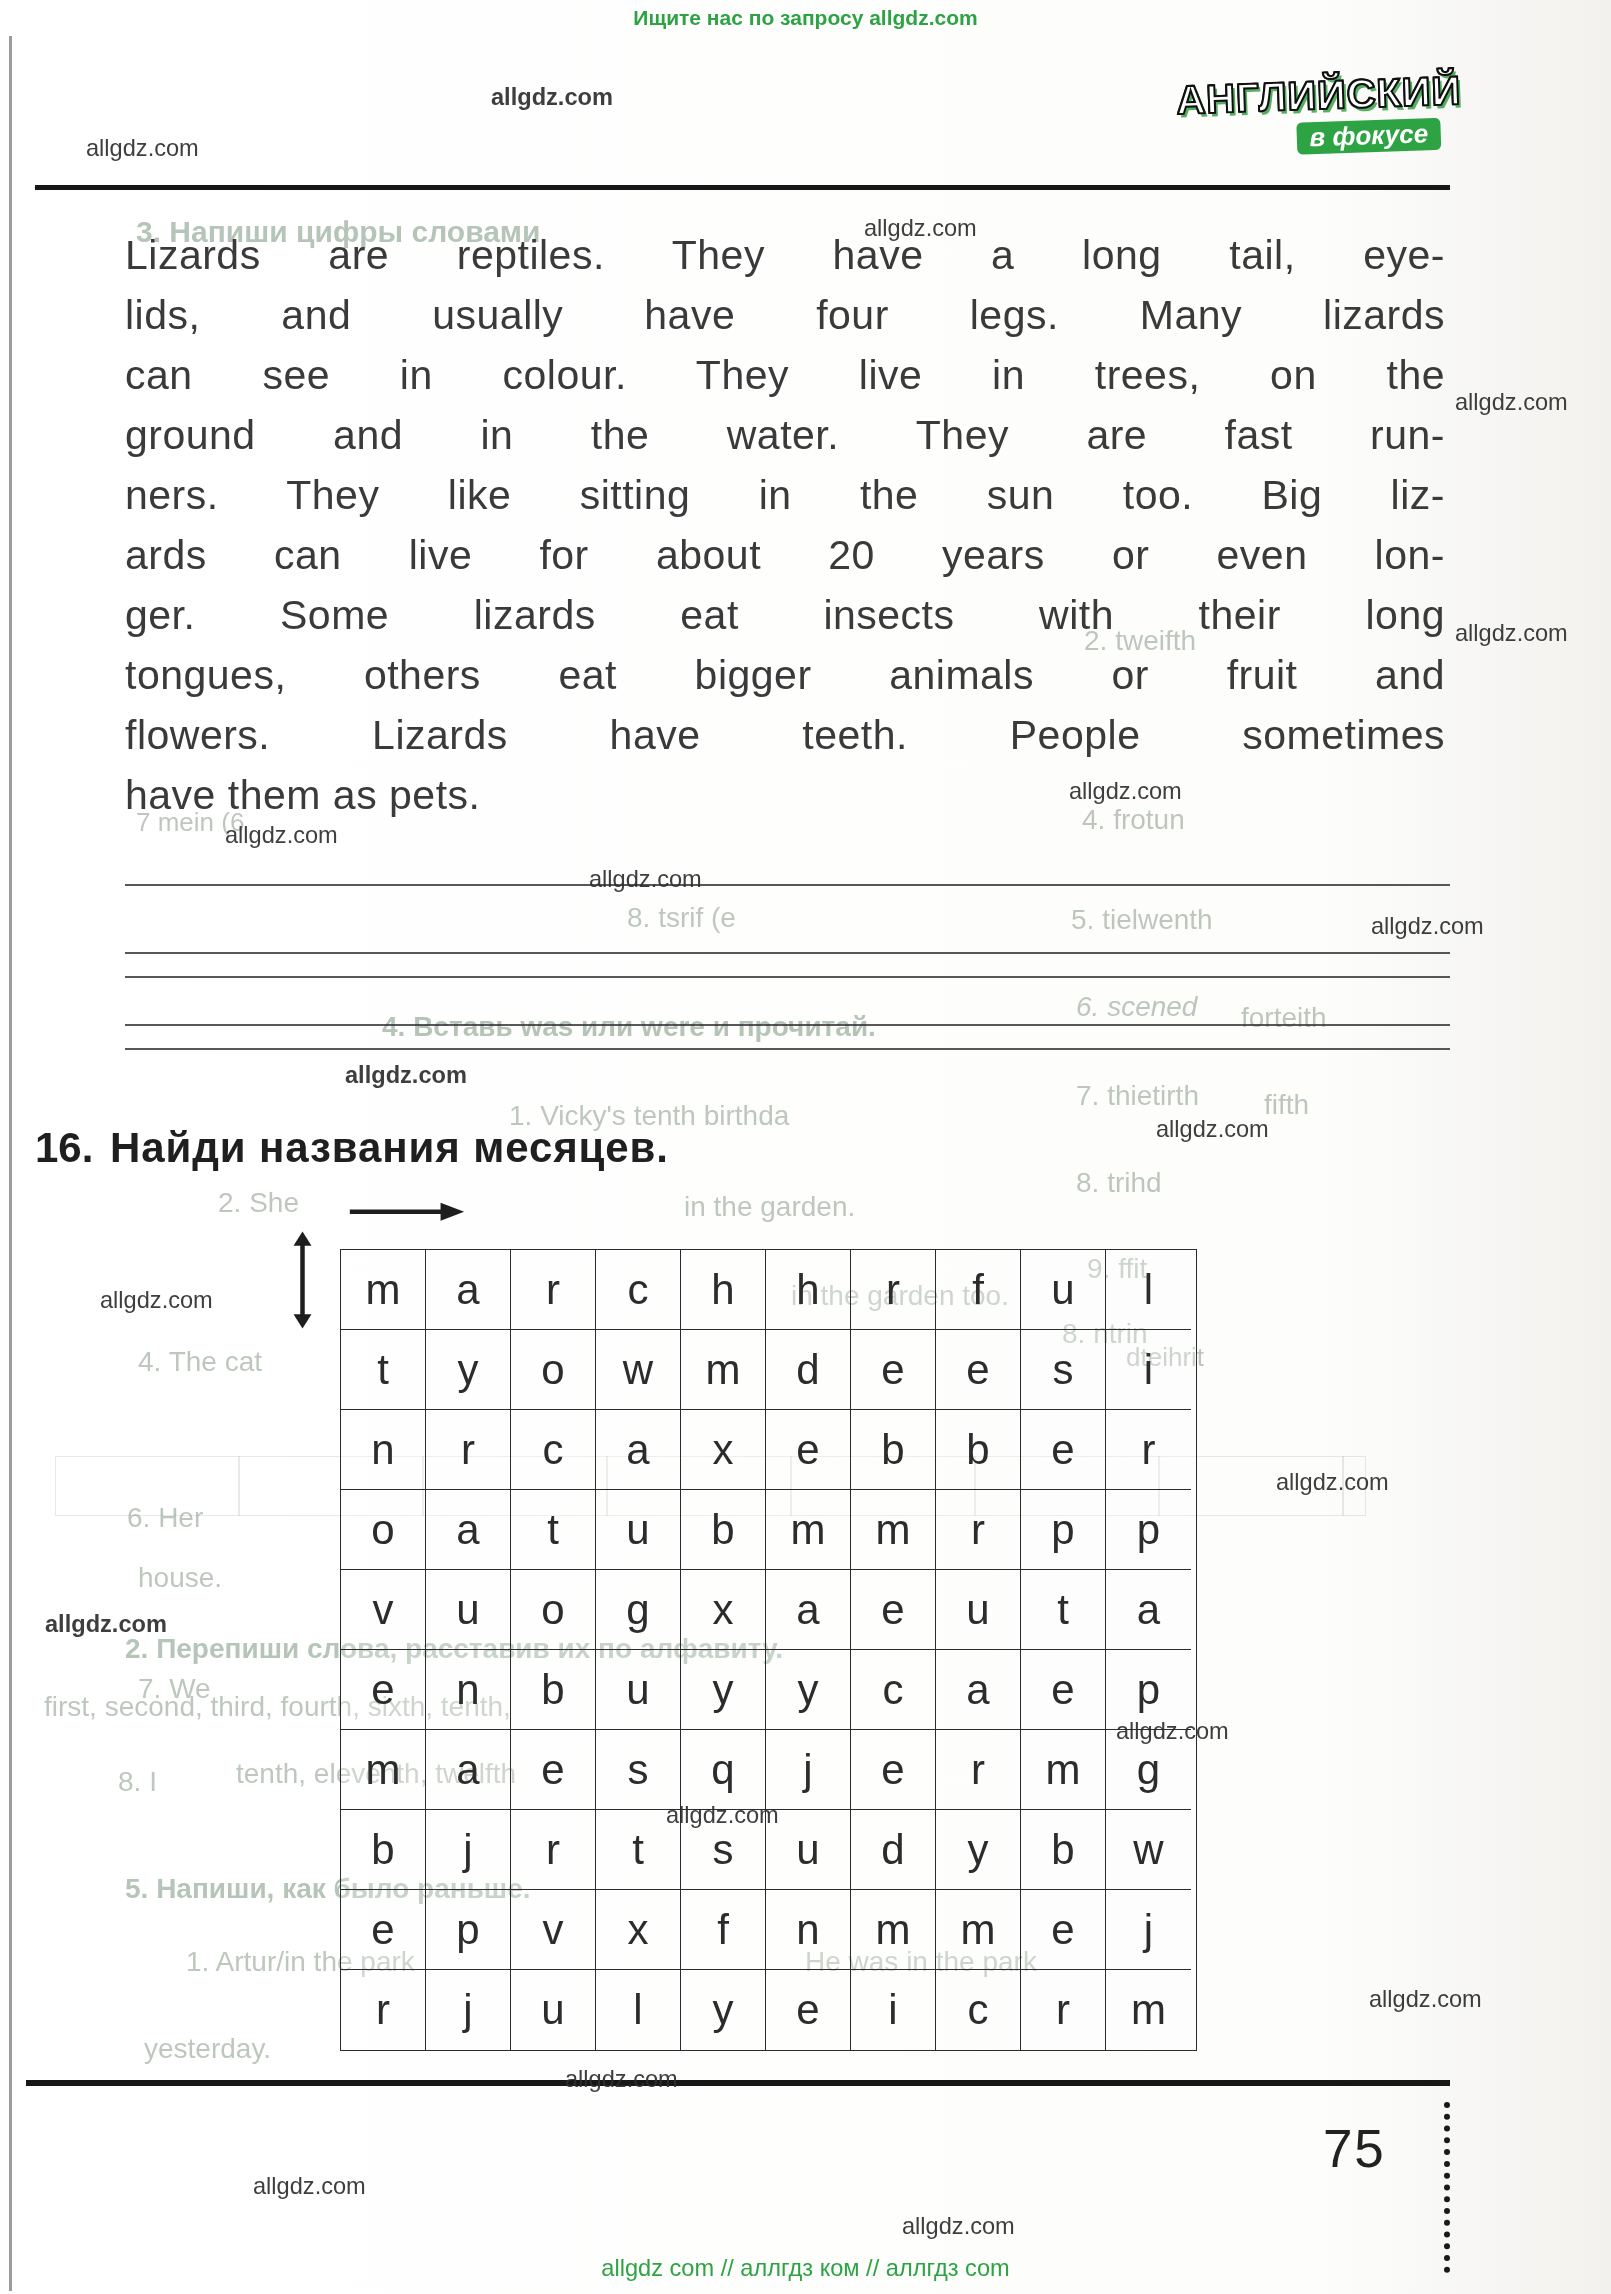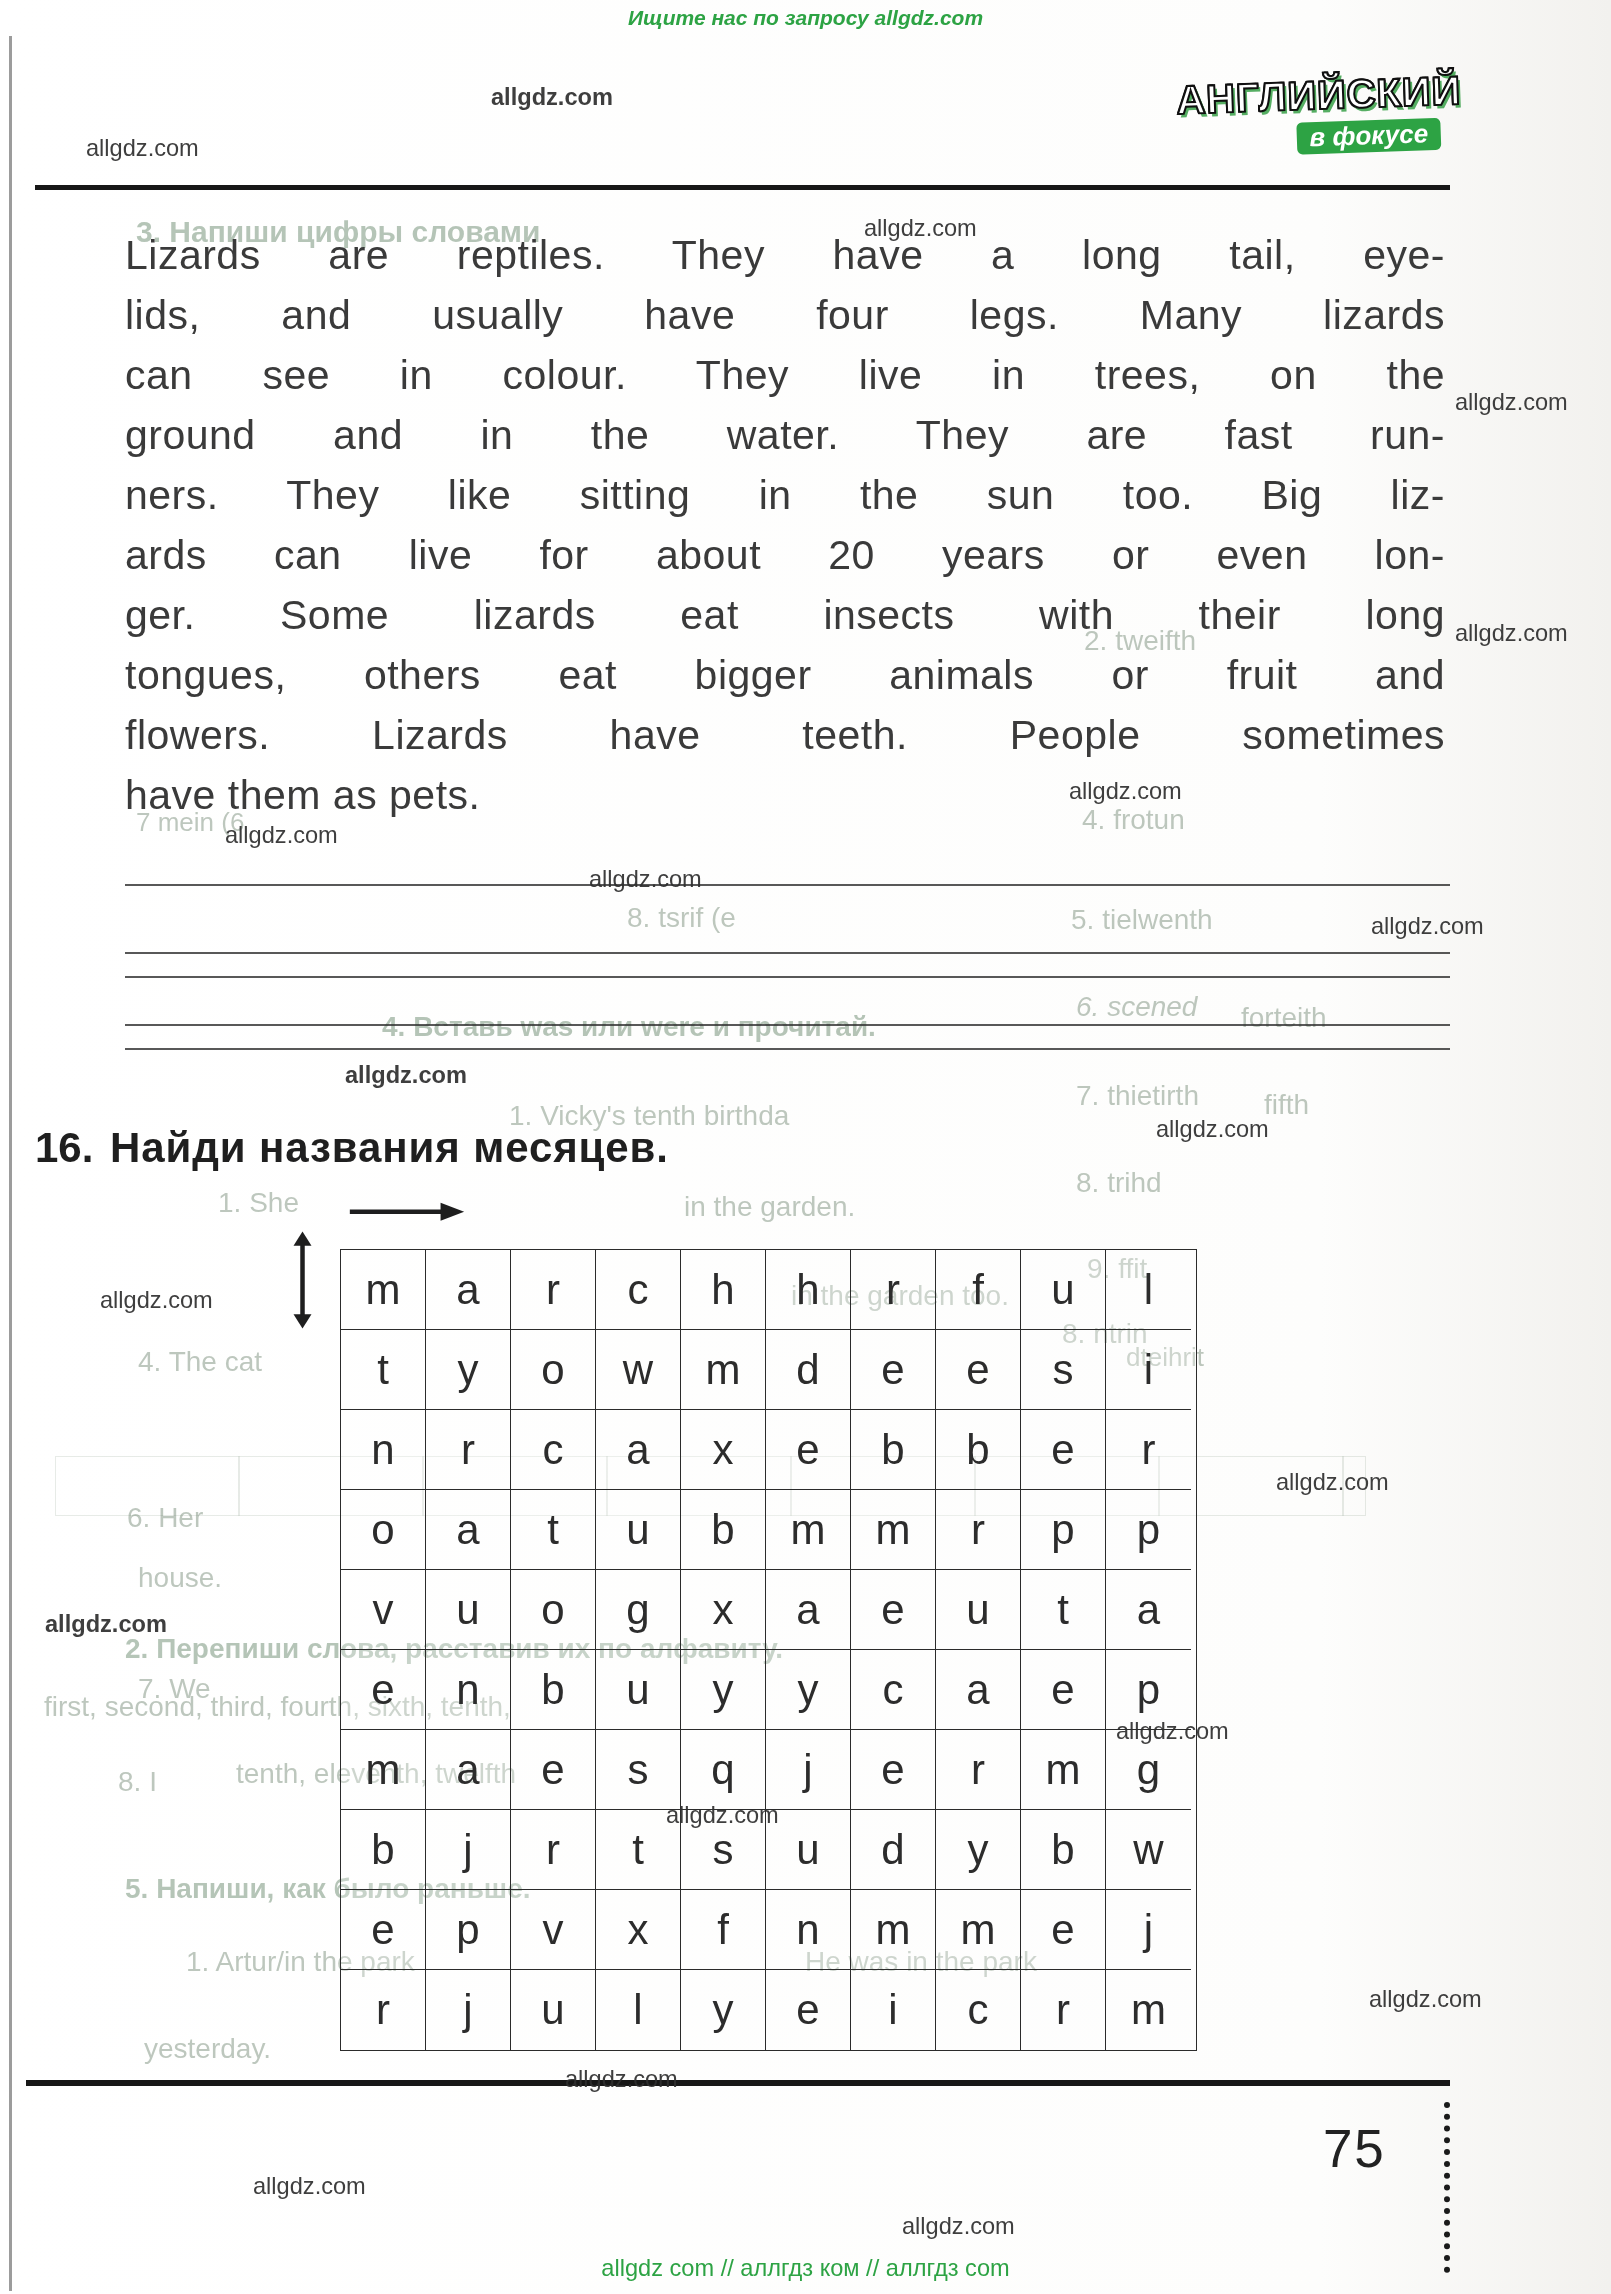--- a/index.html
+++ b/index.html
@@ -3,21 +3,21 @@
 <meta charset="utf-8">
 <style>
   html,body{margin:0;padding:0;background:#ffffff;}
   .page{
     position:relative;width:1611px;height:2295px;overflow:hidden;
     background:linear-gradient(90deg,#ffffff 0%,#fdfdfc 82%,#f2f1ee 100%);
     font-family:"Liberation Sans", sans-serif;color:#3a3a3a;
   }
   .top-banner{
     position:absolute;top:5.5px;left:0;width:100%;text-align:center;
-    font-size:21px;font-weight:600;color:#2da344;z-index:4;font-style:italic;
+    font-size:21px;font-weight:600;color:#2da344;z-index:4;
   }
   .bottom-banner{
     position:absolute;top:2255px;left:0;width:100%;text-align:center;
     font-size:23.6px;color:#2da344;z-index:4;
   }
   .left-scan-line{position:absolute;left:9px;top:36px;width:2.7px;height:2255px;background:#3a3a3a;opacity:.5;z-index:1;}
   .logo{position:absolute;left:1177px;top:73px;width:282px;text-align:center;transform:rotate(-2deg);z-index:3;}
   .logo-title{
     font-size:40px;font-weight:900;letter-spacing:0.9px;color:#ffffff;
     -webkit-text-stroke:2px #101010;
@@ -255,21 +255,21 @@
     <div class="ghost" style="left: 1076px; top: 991px; font-size: 28px; font-style: italic;">6. scened</div>
     <div class="ghost" style="left: 1241px; top: 1002px; font-size: 28px;">forteith</div>
     <div class="ghost" style="left: 1076px; top: 1080px; font-size: 28px;">7. thietirth</div>
     <div class="ghost" style="left: 1264px; top: 1089px; font-size: 28px;">fifth</div>
     <div class="ghost" style="left: 1076px; top: 1167px; font-size: 28px;">8. trihd</div>
     <div class="ghost" style="left: 1087px; top: 1253px; font-size: 28px;">9. ffit</div>
     <div class="ghost" style="left: 1062px; top: 1318px; font-size: 28px;">8. ntrin</div>
     <div class="ghost" style="left: 1126px; top: 1342px; font-size: 26px;">dteihrit</div>
     <div class="ghost gbold" style="left: 382px; top: 1011px; font-size: 28px;">4. Вставь was или were и прочитай.</div>
     <div class="ghost" style="left: 509px; top: 1100px; font-size: 28px;">1. Vicky's tenth birthda</div>
-    <div class="ghost" style="left: 218px; top: 1187px; font-size: 28px;">1. She</div>
+    <div class="ghost" style="left: 218px; top: 1187px; font-size: 28px;">2. She</div>
     <div class="ghost" style="left: 684px; top: 1191px; font-size: 28px;">in the garden.</div>
     <div class="ghost" style="left: 791px; top: 1280px; font-size: 28px;">in the garden too.</div>
     <div class="ghost" style="left: 138px; top: 1346px; font-size: 28px;">4. The cat</div>
     <div class="ghost" style="left: 127px; top: 1502px; font-size: 28px;">6. Her</div>
     <div class="ghost" style="left: 138px; top: 1562px; font-size: 28px;">house.</div>
     <div class="ghost gbold" style="left: 125px; top: 1633px; font-size: 28px;">2. Перепиши слова, расставив их по алфавиту.</div>
     <div class="ghost" style="left: 138px; top: 1673px; font-size: 28px;">7. We</div>
     <div class="ghost" style="left: 44px; top: 1691px; font-size: 28px;">first, second, third, fourth, sixth, tenth,</div>
     <div class="ghost" style="left: 236px; top: 1758px; font-size: 28px;">tenth, eleventh, twelfth</div>
     <div class="ghost" style="left: 118px; top: 1766px; font-size: 28px;">8. I</div>

